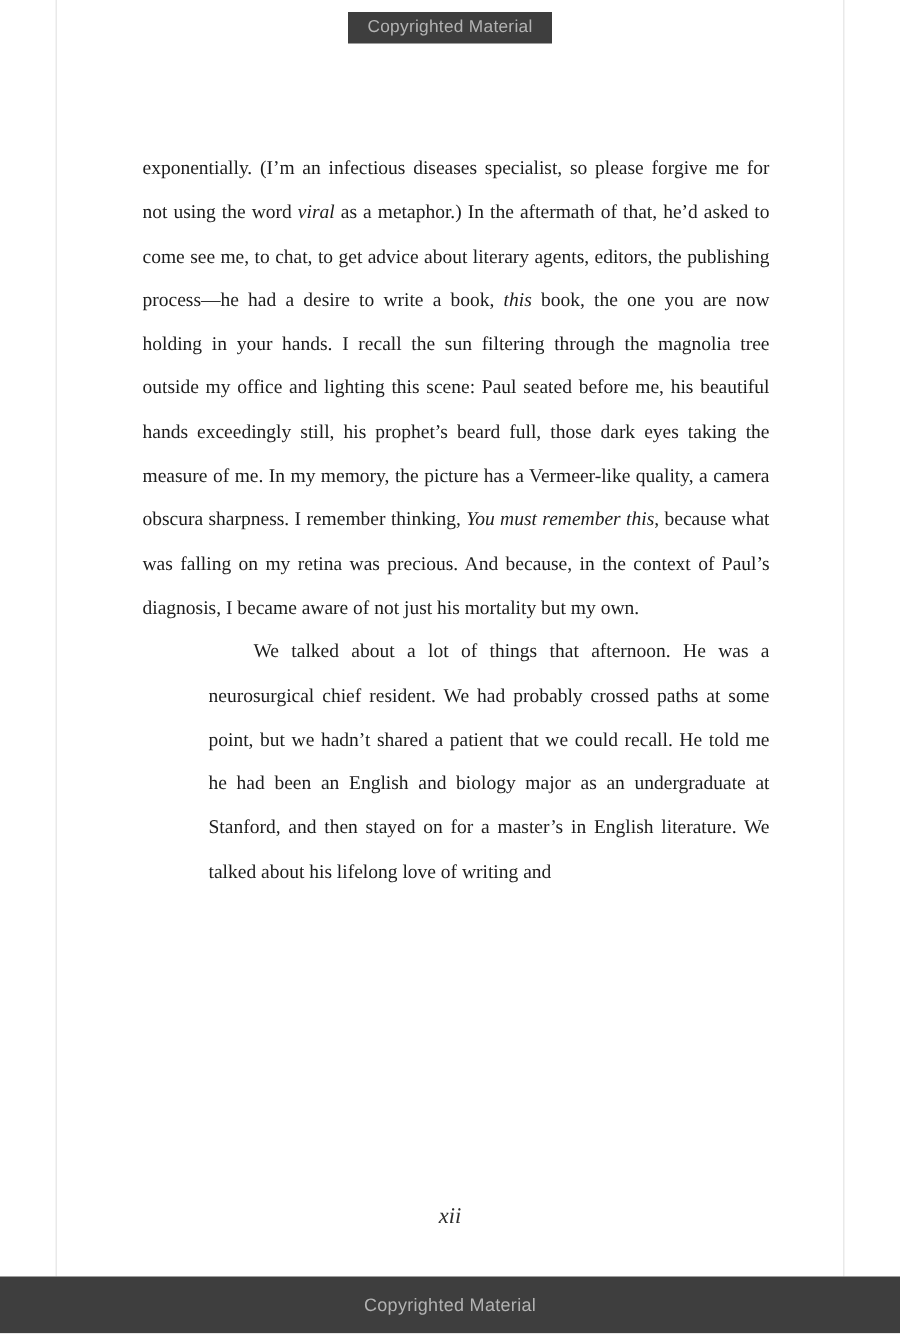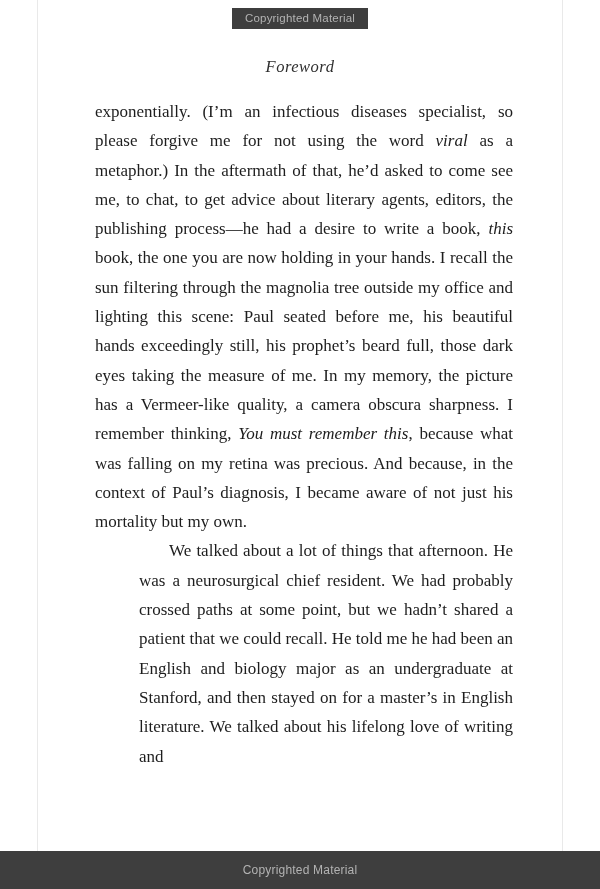--- a/index.html
+++ b/index.html
@@ -53,21 +53,21 @@
     color: #2e2e2e;
   }
 
   .body-text {
     position: absolute;
     top: 97px;
     left: 95px;
     width: 418px;
     height: 684px;
     overflow: hidden;
-    font-size: 17px;
+    font-size: 13px;
     line-height: 29.3px;
     color: #1d1d1d;
     text-align: justify;
     hyphens: auto;
     -webkit-hyphens: auto;
   }
   .para { margin: 0; }
   .para.indent { text-indent: 30px; margin-left: 44px; }
   .italic { font-style: italic; }
 
@@ -103,25 +103,25 @@
 
 <div class="page">
 
   <div class="edge edge-left"></div>
   <div class="edge edge-right"></div>
 
   <div class="banner-top">
     <span class="badge">Copyrighted Material</span>
   </div>
 
-  <div class="chapter-header">Foreword</div>
 
   <div class="body-text">
     <p class="para"><span>exponentially. (I’m an infectious diseases specialist, so please forgive me for not using the word </span><span class="italic">viral</span><span> as a metaphor.) In the aftermath of that, he’d asked to come see me, to chat, to get advice about literary agents, editors, the publishing process—he had a desire to write a book, </span><span class="italic">this</span><span> book, the one you are now holding in your hands. I recall the sun filtering through the magnolia tree outside my office and lighting this scene: Paul seated before me, his beautiful hands exceedingly still, his prophet’s beard full, those dark eyes taking the measure of me. In my memory, the picture has a Vermeer-like quality, a camera obscura sharpness. I remember thinking, </span><span class="italic">You must remember this</span><span>, because what was falling on my retina was precious. And because, in the context of Paul’s diagnosis, I became aware of not just his mortality but my own.</span></p>
     <p class="para indent"><span>We talked about a lot of things that afternoon. He was a neurosurgical chief resident. We had probably crossed paths at some point, but we hadn’t shared a patient that we could recall. He told me he had been an English and biology major as an undergraduate at Stanford, and then stayed on for a master’s in English literature. We talked about his lifelong love of writing and</span></p>
   </div>
 
+  <div class="page-number">xii</div>
 
   <div class="banner-bottom">
     <span>Copyrighted Material</span>
   </div>
 
 </div>
 
 </body></html>

